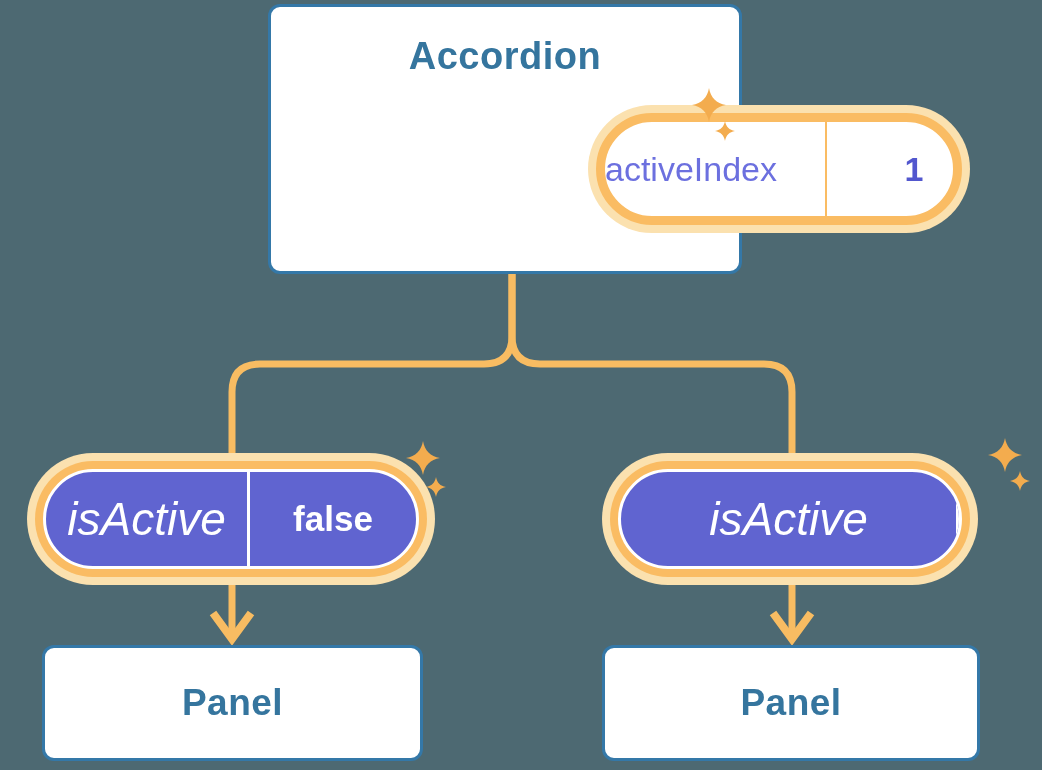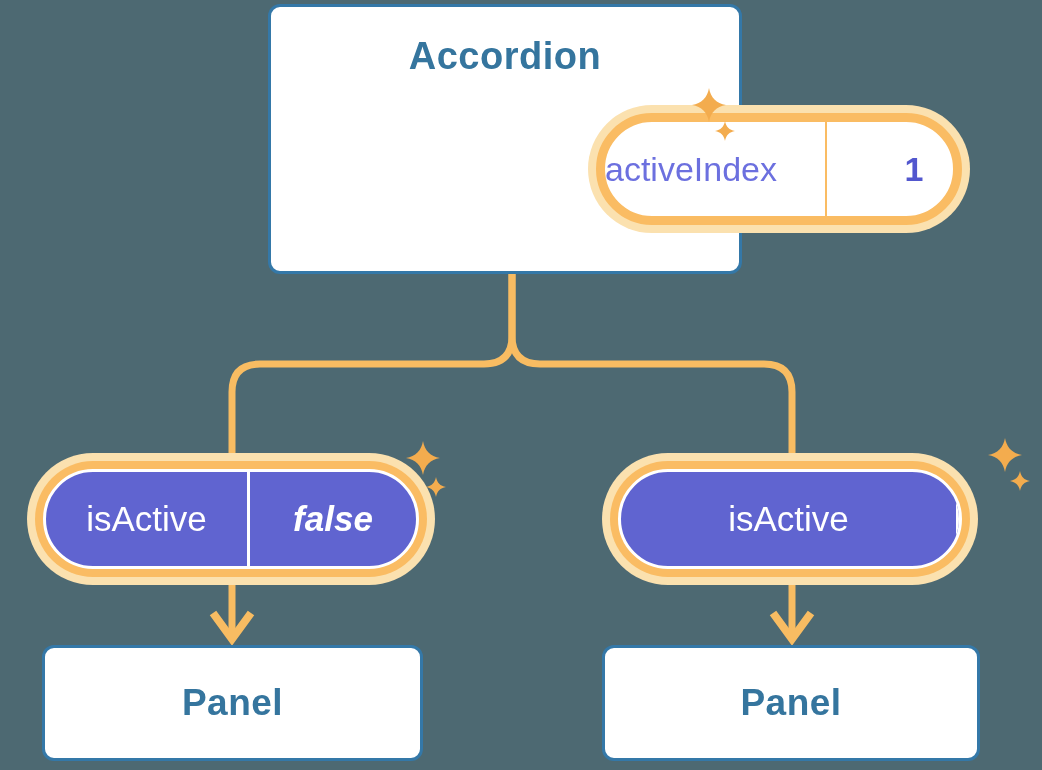--- a/index.html
+++ b/index.html
@@ -85,28 +85,28 @@
     border-radius:999px;
     box-shadow:0 0 0 8px var(--pill-orange), 0 0 0 16px var(--pill-cream);
     display:flex;
     align-items:stretch;
     overflow:hidden;
   }
   .prop-pill-left{left:43px;width:376px;}
   .prop-pill-right{left:618px;width:344px;}
   .prop-pill .pill-label{
     flex:1;display:flex;align-items:center;justify-content:center;
-    font-size:35px;color:var(--white);
+    font-size:46px;color:var(--white);font-style:italic;
   }
   .prop-pill .pill-divider{width:3px;background:var(--white);}
   .prop-pill .pill-value{
     display:flex;align-items:center;justify-content:center;
     font-size:35px;font-weight:700;color:var(--white);
   }
-  .prop-pill-left .pill-value{width:166px;font-style:italic;}
+  .prop-pill-left .pill-value{width:166px;}
   .prop-pill-right .pill-value{width:125px;}
 
   .sparkle{position:absolute;}
   .sparkle svg{display:block;width:100%;height:100%;}
 </style>
 </head>
 <body>
 
 <div class="stage">
 

